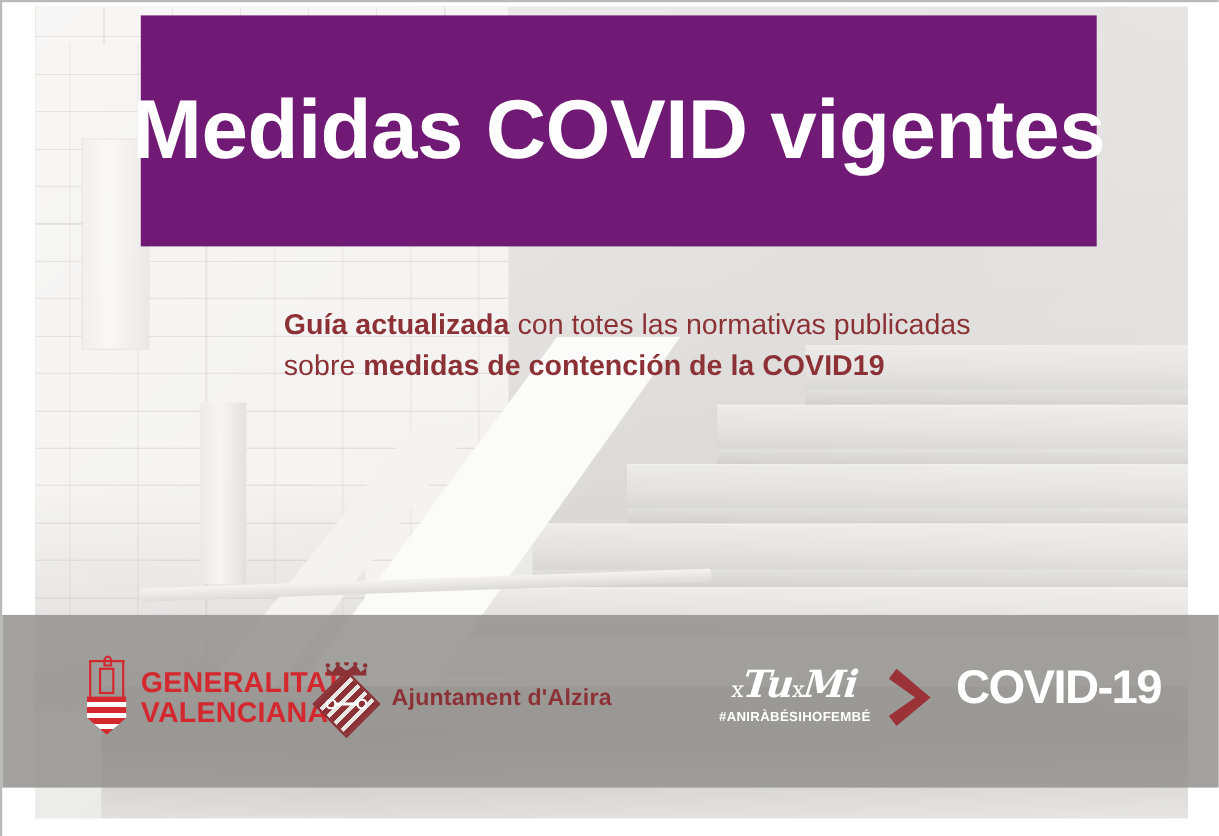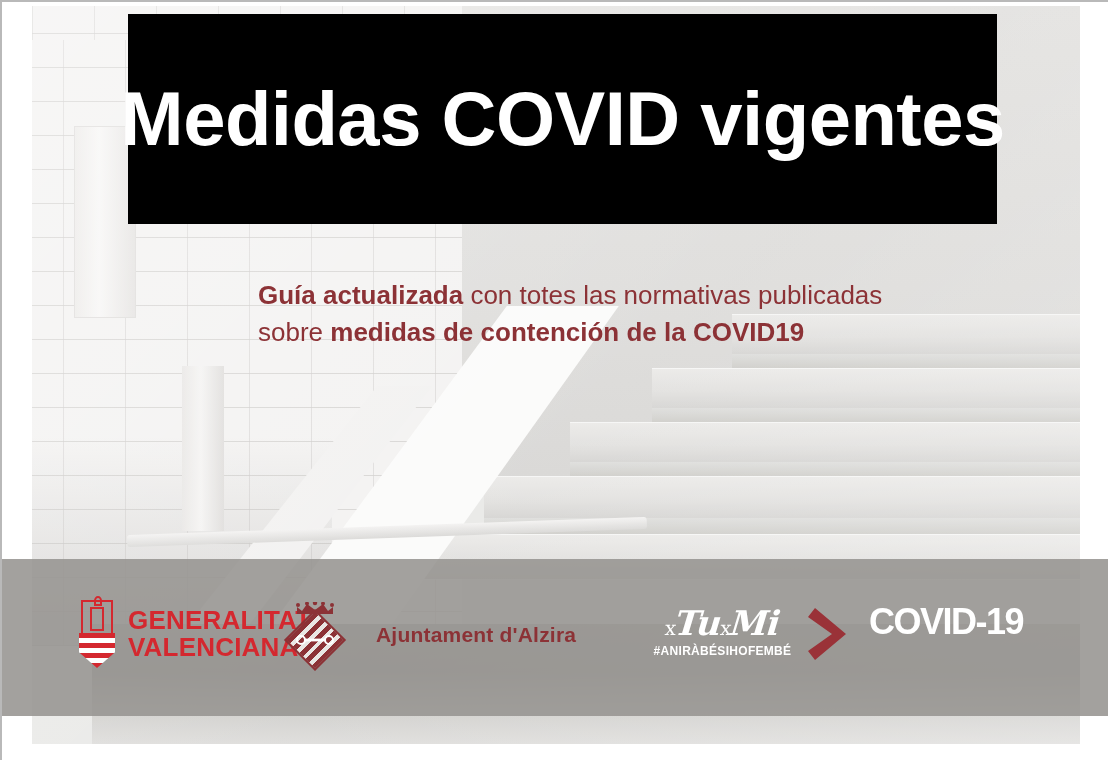--- a/index.html
+++ b/index.html
@@ -114,21 +114,21 @@
   .wash {
     position: absolute; inset: 0;
     background: linear-gradient(135deg, rgba(255,255,255,.35), rgba(255,255,255,.05) 55%, rgba(255,255,255,.25));
   }
 
   
   #title-banner {
     position: absolute;
     left: 126px; top: 12px;
     width: 869px; height: 210px;
-    background: #000000;
+    background: #701a75;
     display: flex;
     align-items: center;
     justify-content: center;
   }
   #title-banner .title-text {
     color: #ffffff;
     font-size: 76px;
     font-weight: bold;
     letter-spacing: -0.5px;
     line-height: 1;
@@ -212,21 +212,20 @@
       #8c3236 0px, #8c3236 5px, #e9e7e4 5px, #e9e7e4 9px);
     border: 2px solid #8c3236;
     box-sizing: border-box;
   }
   .alz-key {
     position: absolute; left: 9px; top: 33px; width: 38px; height: 10px;
   }
   .alz-text {
     color: #8c3236; font-size: 21px; font-weight: bold; letter-spacing: .2px;
     white-space: nowrap;
-    margin-left: 20px;
   }
 
   
   #logo-xtuxmi {
     position: absolute; left: 648px; top: 604px;
     text-align: center; width: 145px;
   }
   .xtuxmi-script {
     color: #ffffff;
     font-family: "DejaVu Serif", serif;
@@ -251,21 +250,21 @@
   
   #chevron {
     position: absolute; left: 806px; top: 604px;
     width: 46px; height: 56px;
   }
 
   
   #covid19 {
     position: absolute; left: 867px; top: 600px;
     color: #ffffff;
-    font-size: 36px;
+    font-size: 43px;
     font-weight: bold;
     letter-spacing: -1.5px;
     line-height: 1.1;
     white-space: nowrap;
   }
 </style>
 </head>
 <body>
 
 <div id="poster">

